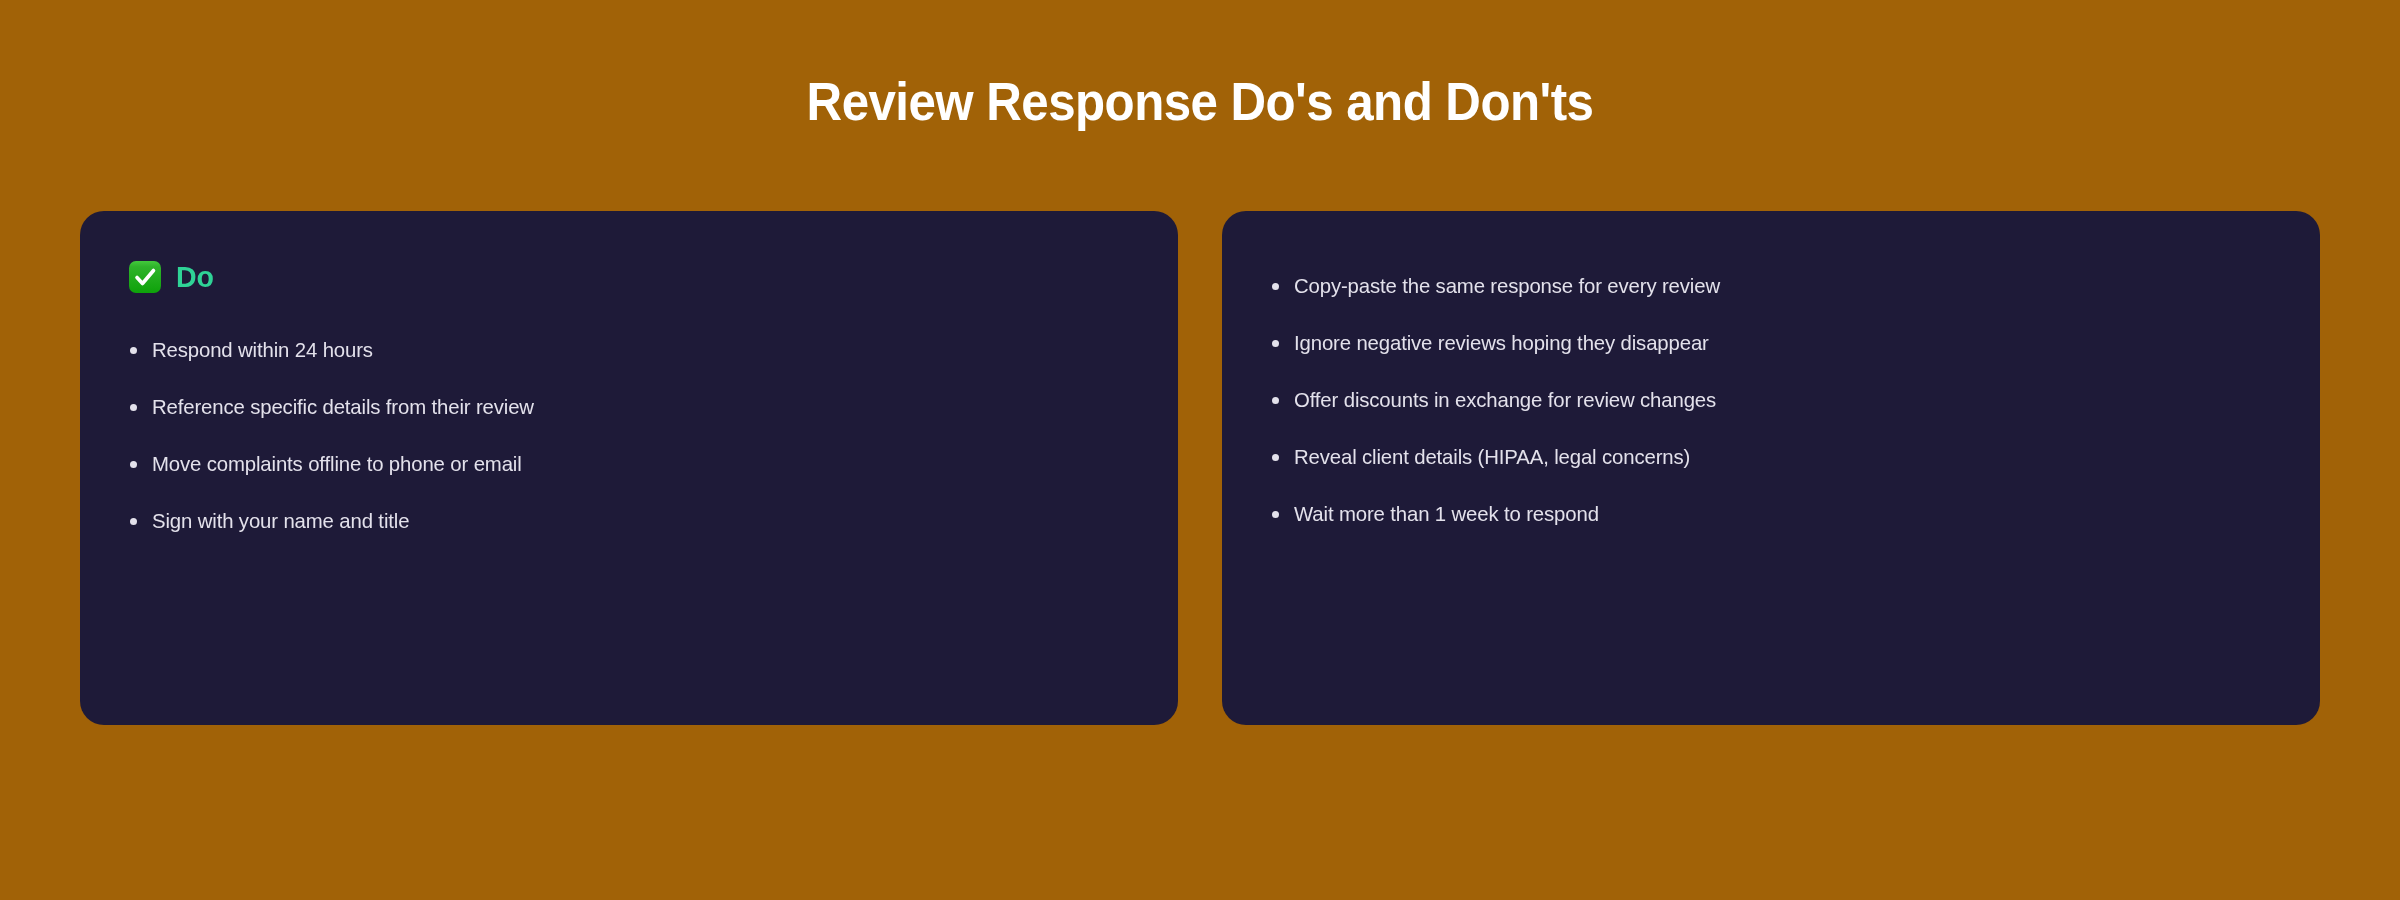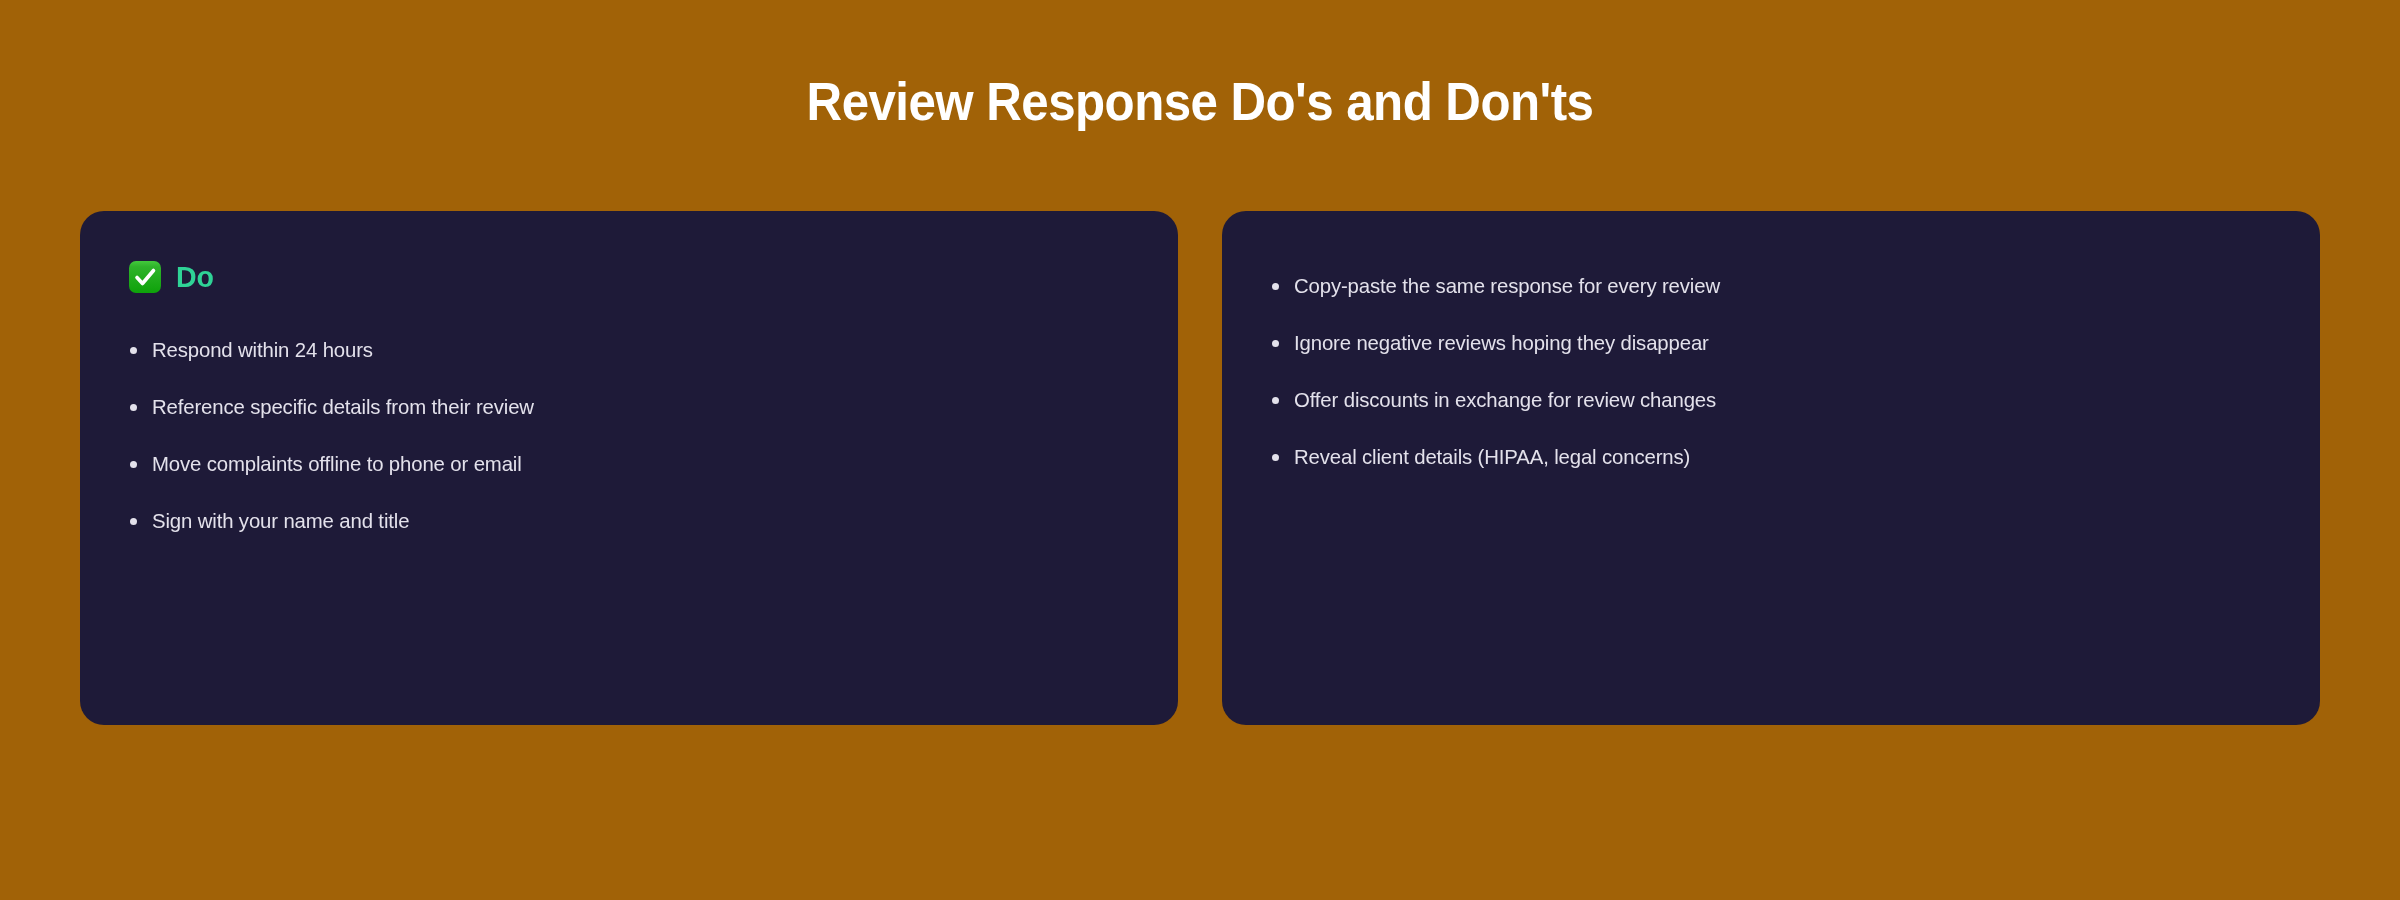--- a/index.html
+++ b/index.html
@@ -182,17 +182,21 @@
           <span class="txt">Ignore negative reviews hoping they disappear</span>
         </li>
         <li>
           <span class="bullet"></span>
           <span class="txt">Offer discounts in exchange for review changes</span>
         </li>
         <li>
           <span class="bullet"></span>
           <span class="txt">Reveal client details (HIPAA, legal concerns)</span>
         </li>
+        <li>
+          <span class="bullet"></span>
+          <span class="txt">Wait more than 1 week to respond</span>
+        </li>
       </ul>
     </section>
 
   </div>
 </div>
 
 </body></html>

